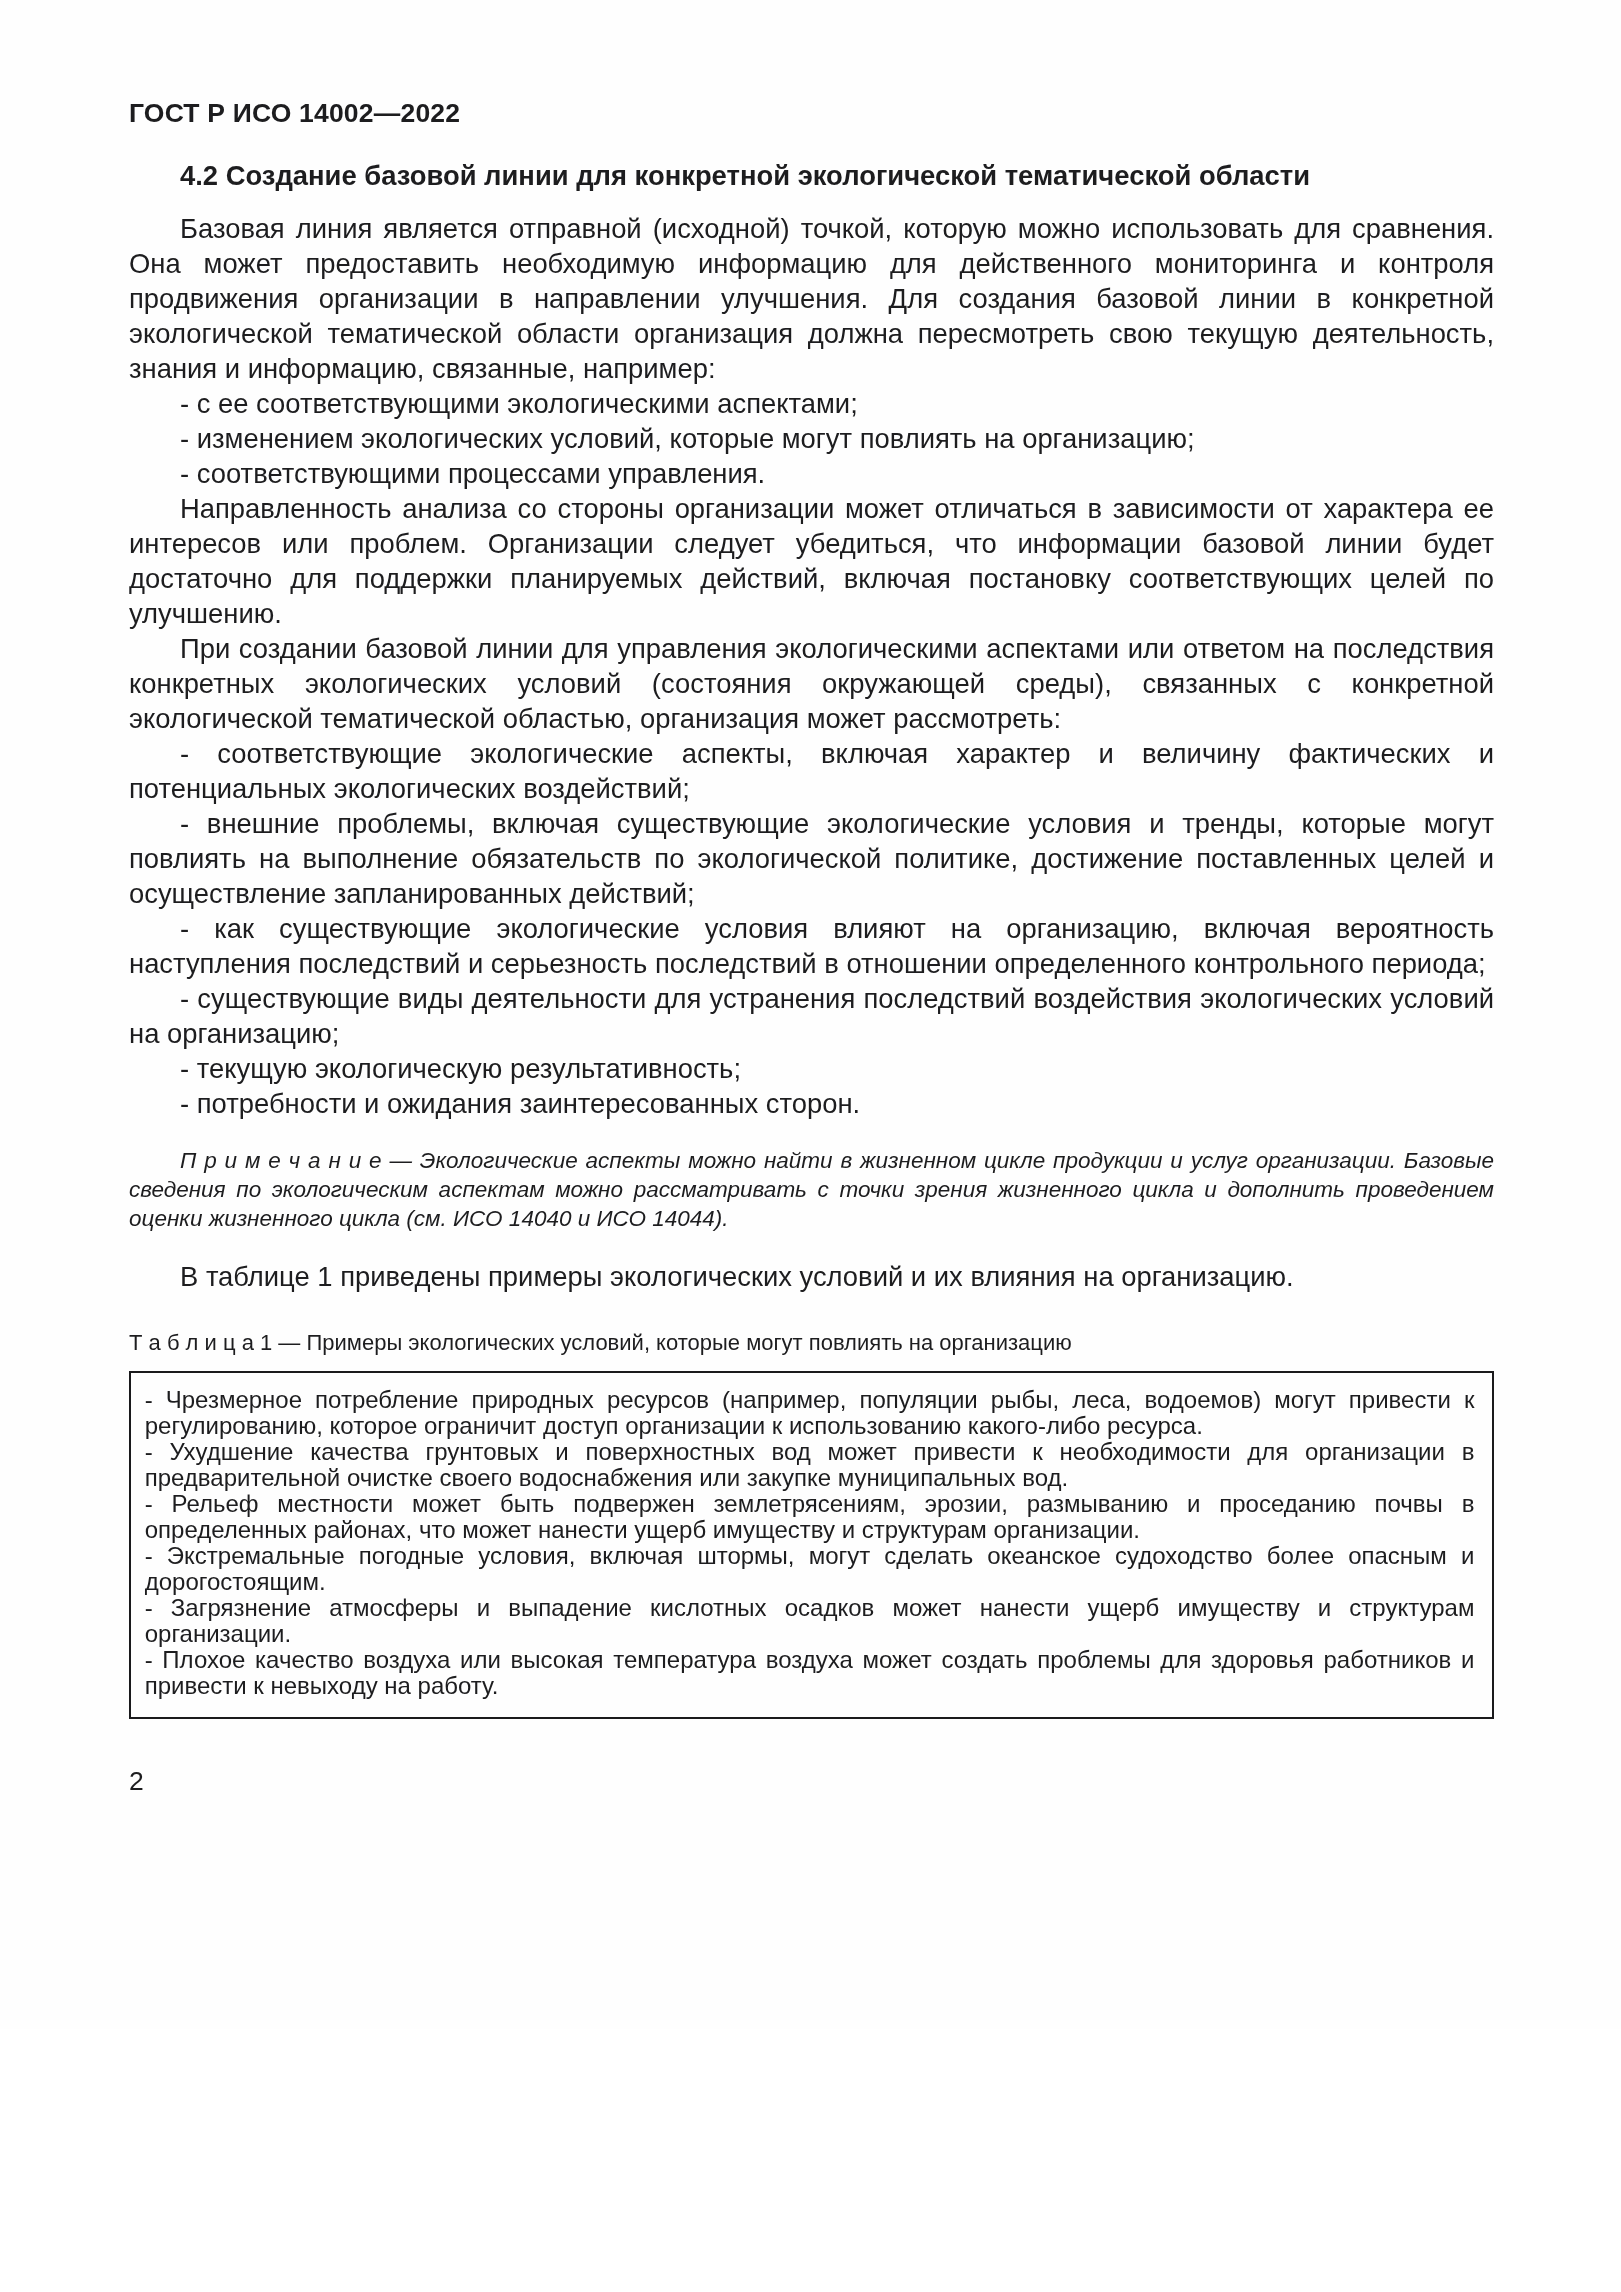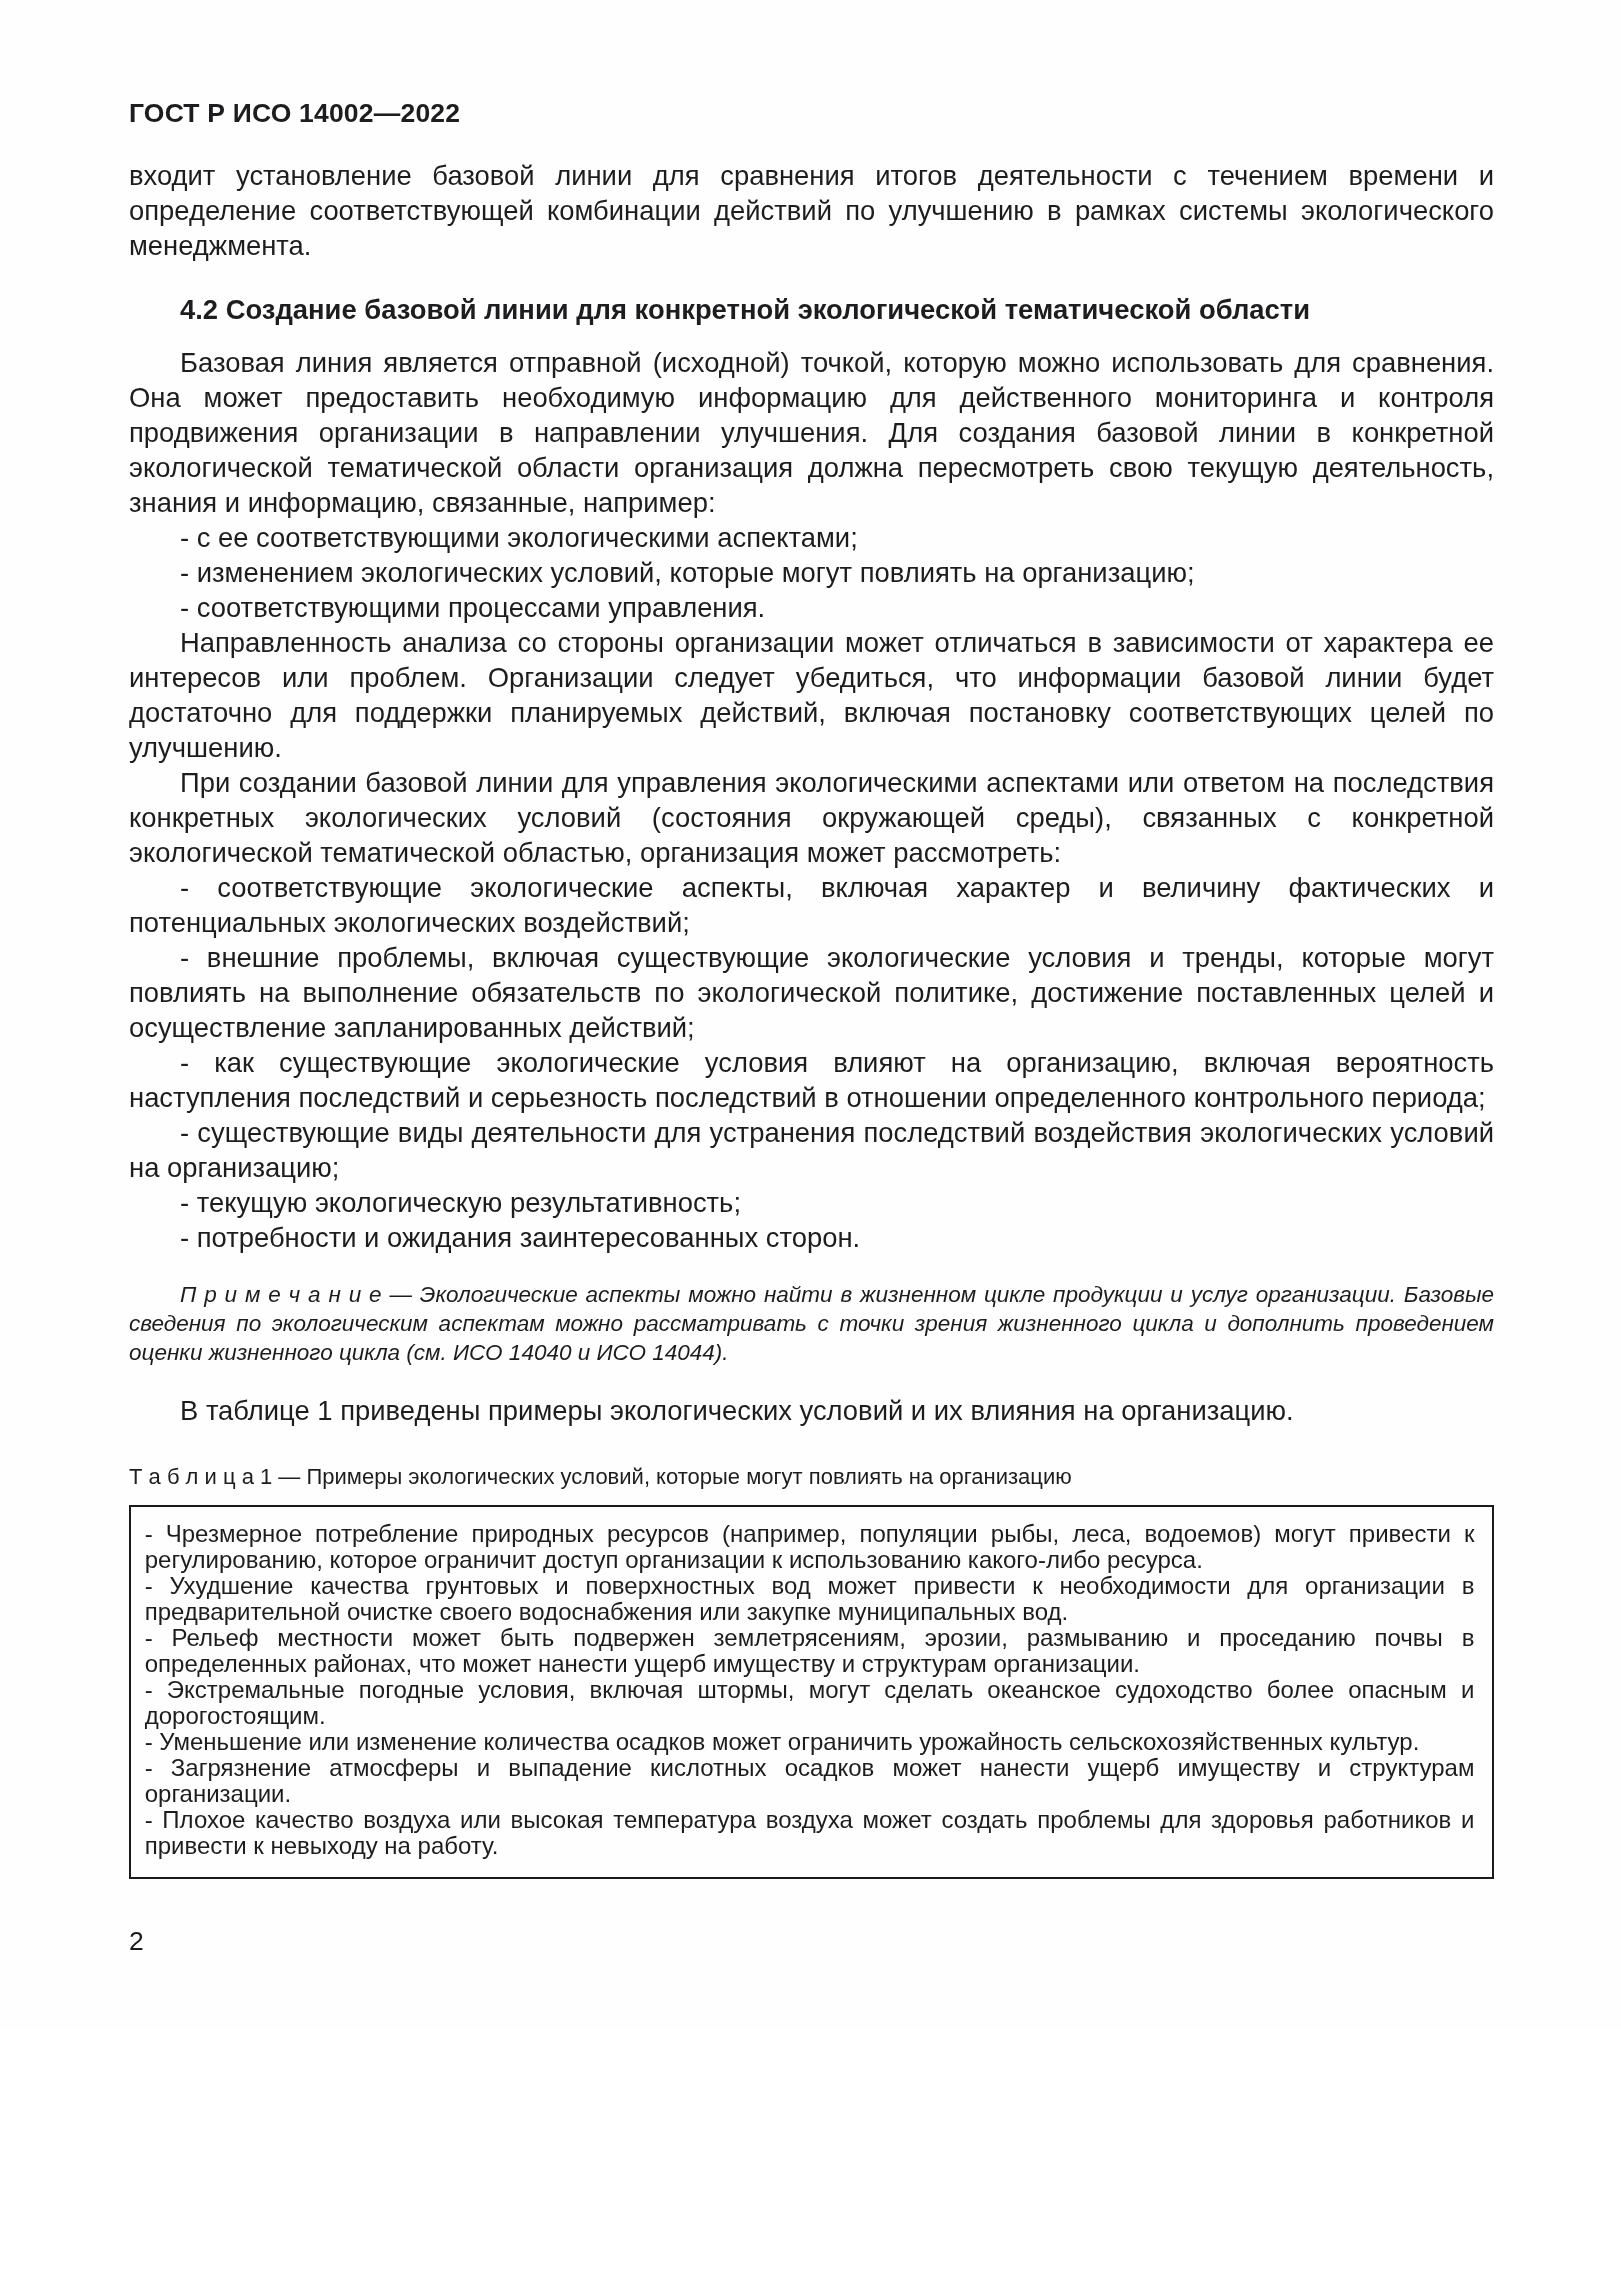--- a/index.html
+++ b/index.html
@@ -87,21 +87,20 @@
 </style>
 </head>
 <body>
 
 <div class="page">
 
   <div class="doc-header">ГОСТ Р ИСО 14002—2022</div>
 
   <main>
 
-    <p class="body-text">входит установление базовой линии для сравнения итогов деятельности с течением времени и определение соответствующей комбинации действий по улучшению в рамках системы экологического менеджмента.</p>
 
     <h2 class="section-heading">4.2 Создание базовой линии для конкретной экологической тематической области</h2>
 
     <p class="body-text indent">Базовая линия является отправной (исходной) точкой, которую можно использовать для сравнения. Она может предоставить необходимую информацию для действенного мониторинга и контроля продвижения организации в направлении улучшения. Для создания базовой линии в конкретной экологической тематической области организация должна пересмотреть свою текущую деятельность, знания и информацию, связанные, например:</p>
 
     <div>
       <p class="body-text indent">- с ее соответствующими экологическими аспектами;</p>
       <p class="body-text indent">- изменением экологических условий, которые могут повлиять на организацию;</p>
       <p class="body-text indent">- соответствующими процессами управления.</p>
     </div>
@@ -123,21 +122,20 @@
 
     <p class="body-text indent">В таблице 1 приведены примеры экологических условий и их влияния на организацию.</p>
 
     <p class="table-caption">Т а б л и ц а  1 — Примеры экологических условий, которые могут повлиять на организацию</p>
 
     <div class="table-box">
       <p class="table-item">- Чрезмерное потребление природных ресурсов (например, популяции рыбы, леса, водоемов) могут привести к регулированию, которое ограничит доступ организации к использованию какого-либо ресурса.</p>
       <p class="table-item">- Ухудшение качества грунтовых и поверхностных вод может привести к необходимости для организации в предварительной очистке своего водоснабжения или закупке муниципальных вод.</p>
       <p class="table-item">- Рельеф местности может быть подвержен землетрясениям, эрозии, размыванию и проседанию почвы в определенных районах, что может нанести ущерб имуществу и структурам организации.</p>
       <p class="table-item">- Экстремальные погодные условия, включая штормы, могут сделать океанское судоходство более опасным и дорогостоящим.</p>
-      <p class="table-item">- Уменьшение или изменение количества осадков может ограничить урожайность сельскохозяйственных культур.</p>
       <p class="table-item">- Загрязнение атмосферы и выпадение кислотных осадков может нанести ущерб имуществу и структурам организации.</p>
       <p class="table-item">- Плохое качество воздуха или высокая температура воздуха может создать проблемы для здоровья работников и привести к невыходу на работу.</p>
     </div>
 
   </main>
 
   <div class="page-number">2</div>
 
 </div>
 

